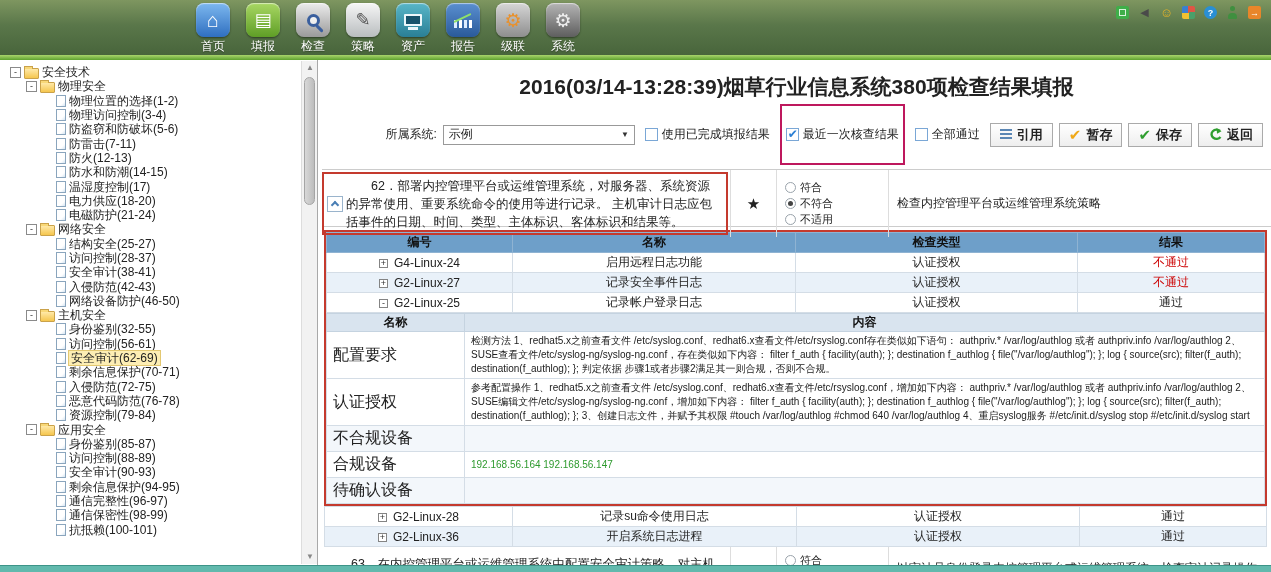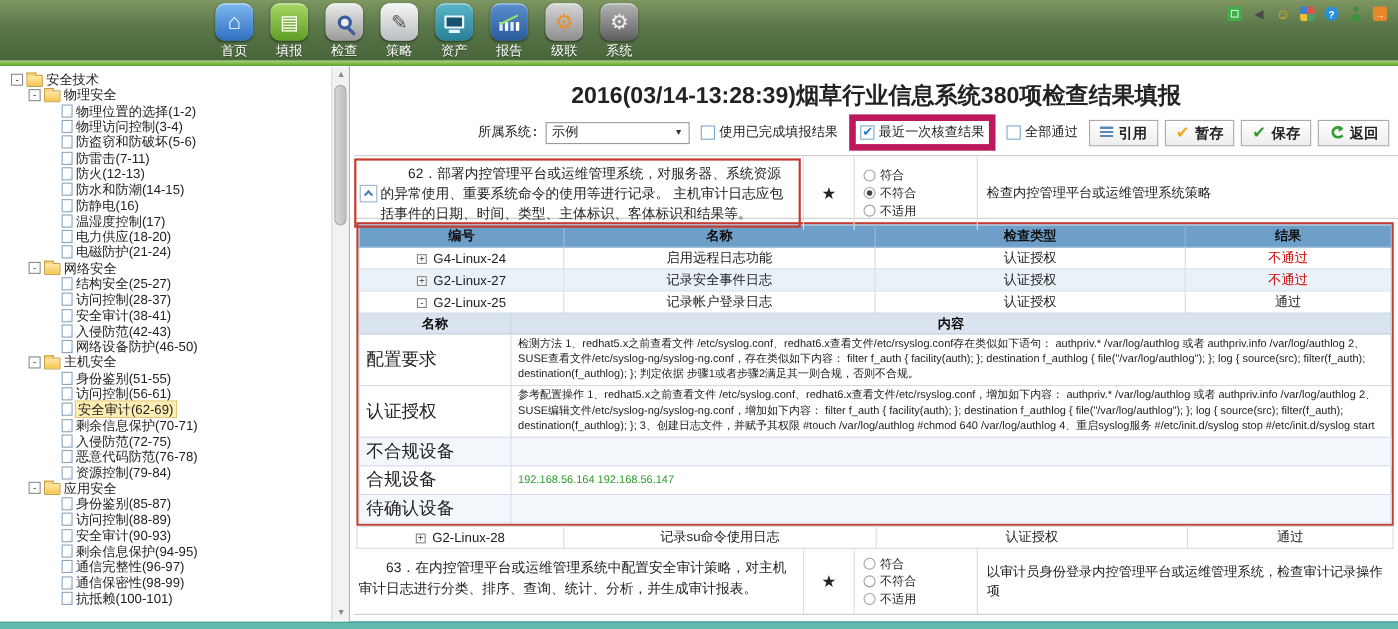--- a/index.html
+++ b/index.html
@@ -63,25 +63,25 @@
   .tree-row.sel .tlabel { background:#fdeeb4; outline:1px solid #e3c871; padding:0 2px; }
   .sb { position:absolute; right:0; top:1px; bottom:1px; width:16px; background:#f2f2f2; border-left:1px solid #ddd; }
   .sb-up,.sb-down { position:absolute; left:1px; width:14px; height:14px; font-size:8px; color:#888; text-align:center; line-height:14px; cursor:pointer; }
   .sb-up { top:0; } .sb-down { bottom:0; }
   .sb-thumb { position:absolute; left:2px; top:16px; width:11px; height:128px; background:linear-gradient(to right,#d8d8d8,#bdbdbd); border:1px solid #a5a5a5; border-radius:6px; cursor:pointer; }
 
   
   .main { flex:1; overflow:hidden; padding-left:4px; }
   .page-title { text-align:center; font-size:21px; font-weight:bold; padding:13px 0 2px; letter-spacing:0; }
   .controls { display:flex; align-items:center; justify-content:flex-end; gap:10px; padding:1px 8px 4px 0; font-size:12px; }
-  .sys-label { color:#222;font-family:Liberation Mono, monospace; }
-  .sel-box { width:131px; height:20px; border:1px solid #999; background:#fff; display:flex; align-items:center; justify-content:space-between; padding:0 5px; margin-left:-4px; cursor:pointer; }
+  .sys-label { color:#222; }
+  .sel-box { width:192px; height:20px; border:1px solid #999; background:#fff; display:flex; align-items:center; justify-content:space-between; padding:0 5px; margin-left:-4px; cursor:pointer; }
   .sel-arrow { font-size:8px; color:#333; }
   .cb-wrap { display:flex; align-items:center; gap:4px; cursor:pointer; }
-  .cb-wrap.hl { border:6px solid #be185d; padding:2px 4px; }
+  .cb-wrap.hl { border:2px solid #be185d; padding:20px 4px; }
   .cb { width:13px; height:13px; border:1px solid #7aa7d6; background:#fff; position:relative; flex:none; }
   .cb.checked::after { content:"✔"; position:absolute; left:1px; top:-2px; color:#2a7fd4; font-size:12px; font-weight:bold; }
   .btns { display:flex; gap:6px; }
   .btn { border:1px solid #aaa; background:linear-gradient(#ffffff,#eeeeee); height:24px; display:flex; align-items:center; gap:5px; padding:0 9px; font-size:13px; font-weight:bold; cursor:pointer; }
   .bi-list { width:12px; height:11px; background:repeating-linear-gradient(#5b87b5 0 2px, transparent 2px 4px); }
   .bi-check-y { color:#f0a817; font-size:15px; line-height:12px; }
   .bi-check-g { color:#2f9e2f; font-size:15px; line-height:12px; }
 
   
   .qrow { display:grid; grid-template-columns:408px 46px 112px 1fr; border-top:1px solid #ccc; border-bottom:1px solid #ccc; }
@@ -219,25 +219,20 @@
           <span class="ticon leaf"></span>
           <span class="tlabel">防火(12-13)</span>
         </div>
 
         <div class="tree-row lvl2">
           <span class="twisty"></span>
           <span class="ticon leaf"></span>
           <span class="tlabel">防水和防潮(14-15)</span>
         </div>
 
-        <div class="tree-row lvl2">
-          <span class="twisty"></span>
-          <span class="ticon leaf"></span>
-          <span class="tlabel">防静电(16)</span>
-        </div>
 
         <div class="tree-row lvl2">
           <span class="twisty"></span>
           <span class="ticon leaf"></span>
           <span class="tlabel">温湿度控制(17)</span>
         </div>
 
         <div class="tree-row lvl2">
           <span class="twisty"></span>
           <span class="ticon leaf"></span>
@@ -289,21 +284,21 @@
 
         <div class="tree-row lvl1">
           <span class="twisty">-</span>
           <span class="ticon folder"></span>
           <span class="tlabel">主机安全</span>
         </div>
 
         <div class="tree-row lvl2">
           <span class="twisty"></span>
           <span class="ticon leaf"></span>
-          <span class="tlabel">身份鉴别(51-55)</span>
+          <span class="tlabel">身份鉴别(32-55)</span>
         </div>
 
         <div class="tree-row lvl2">
           <span class="twisty"></span>
           <span class="ticon leaf"></span>
           <span class="tlabel">访问控制(56-61)</span>
         </div>
 
         <div class="tree-row lvl2 sel">
           <span class="twisty"></span>
@@ -552,20 +547,26 @@
           </colgroup>
         <tbody>
 
             <tr>
               <td><span class="exp">+</span><span>G2-Linux-28</span></td>
               <td>记录su命令使用日志</td>
               <td>认证授权</td>
               <td class="result pass">通过</td>
             </tr>
 
+            <tr class="alt">
+              <td><span class="exp">+</span><span>G2-Linux-36</span></td>
+              <td>开启系统日志进程</td>
+              <td>认证授权</td>
+              <td class="result pass">通过</td>
+            </tr>
           </tbody>
       </table>
     </div>
 
     <div class="qrow q63">
       <div class="qc">
         <div class="q-text-plain">63．在内控管理平台或运维管理系统中配置安全审计策略，对主机审计日志进行分类、排序、查询、统计、分析，并生成审计报表。</div>
       </div>
       <div class="qc star-cell">★</div>
       <div class="qc radio-stack">

